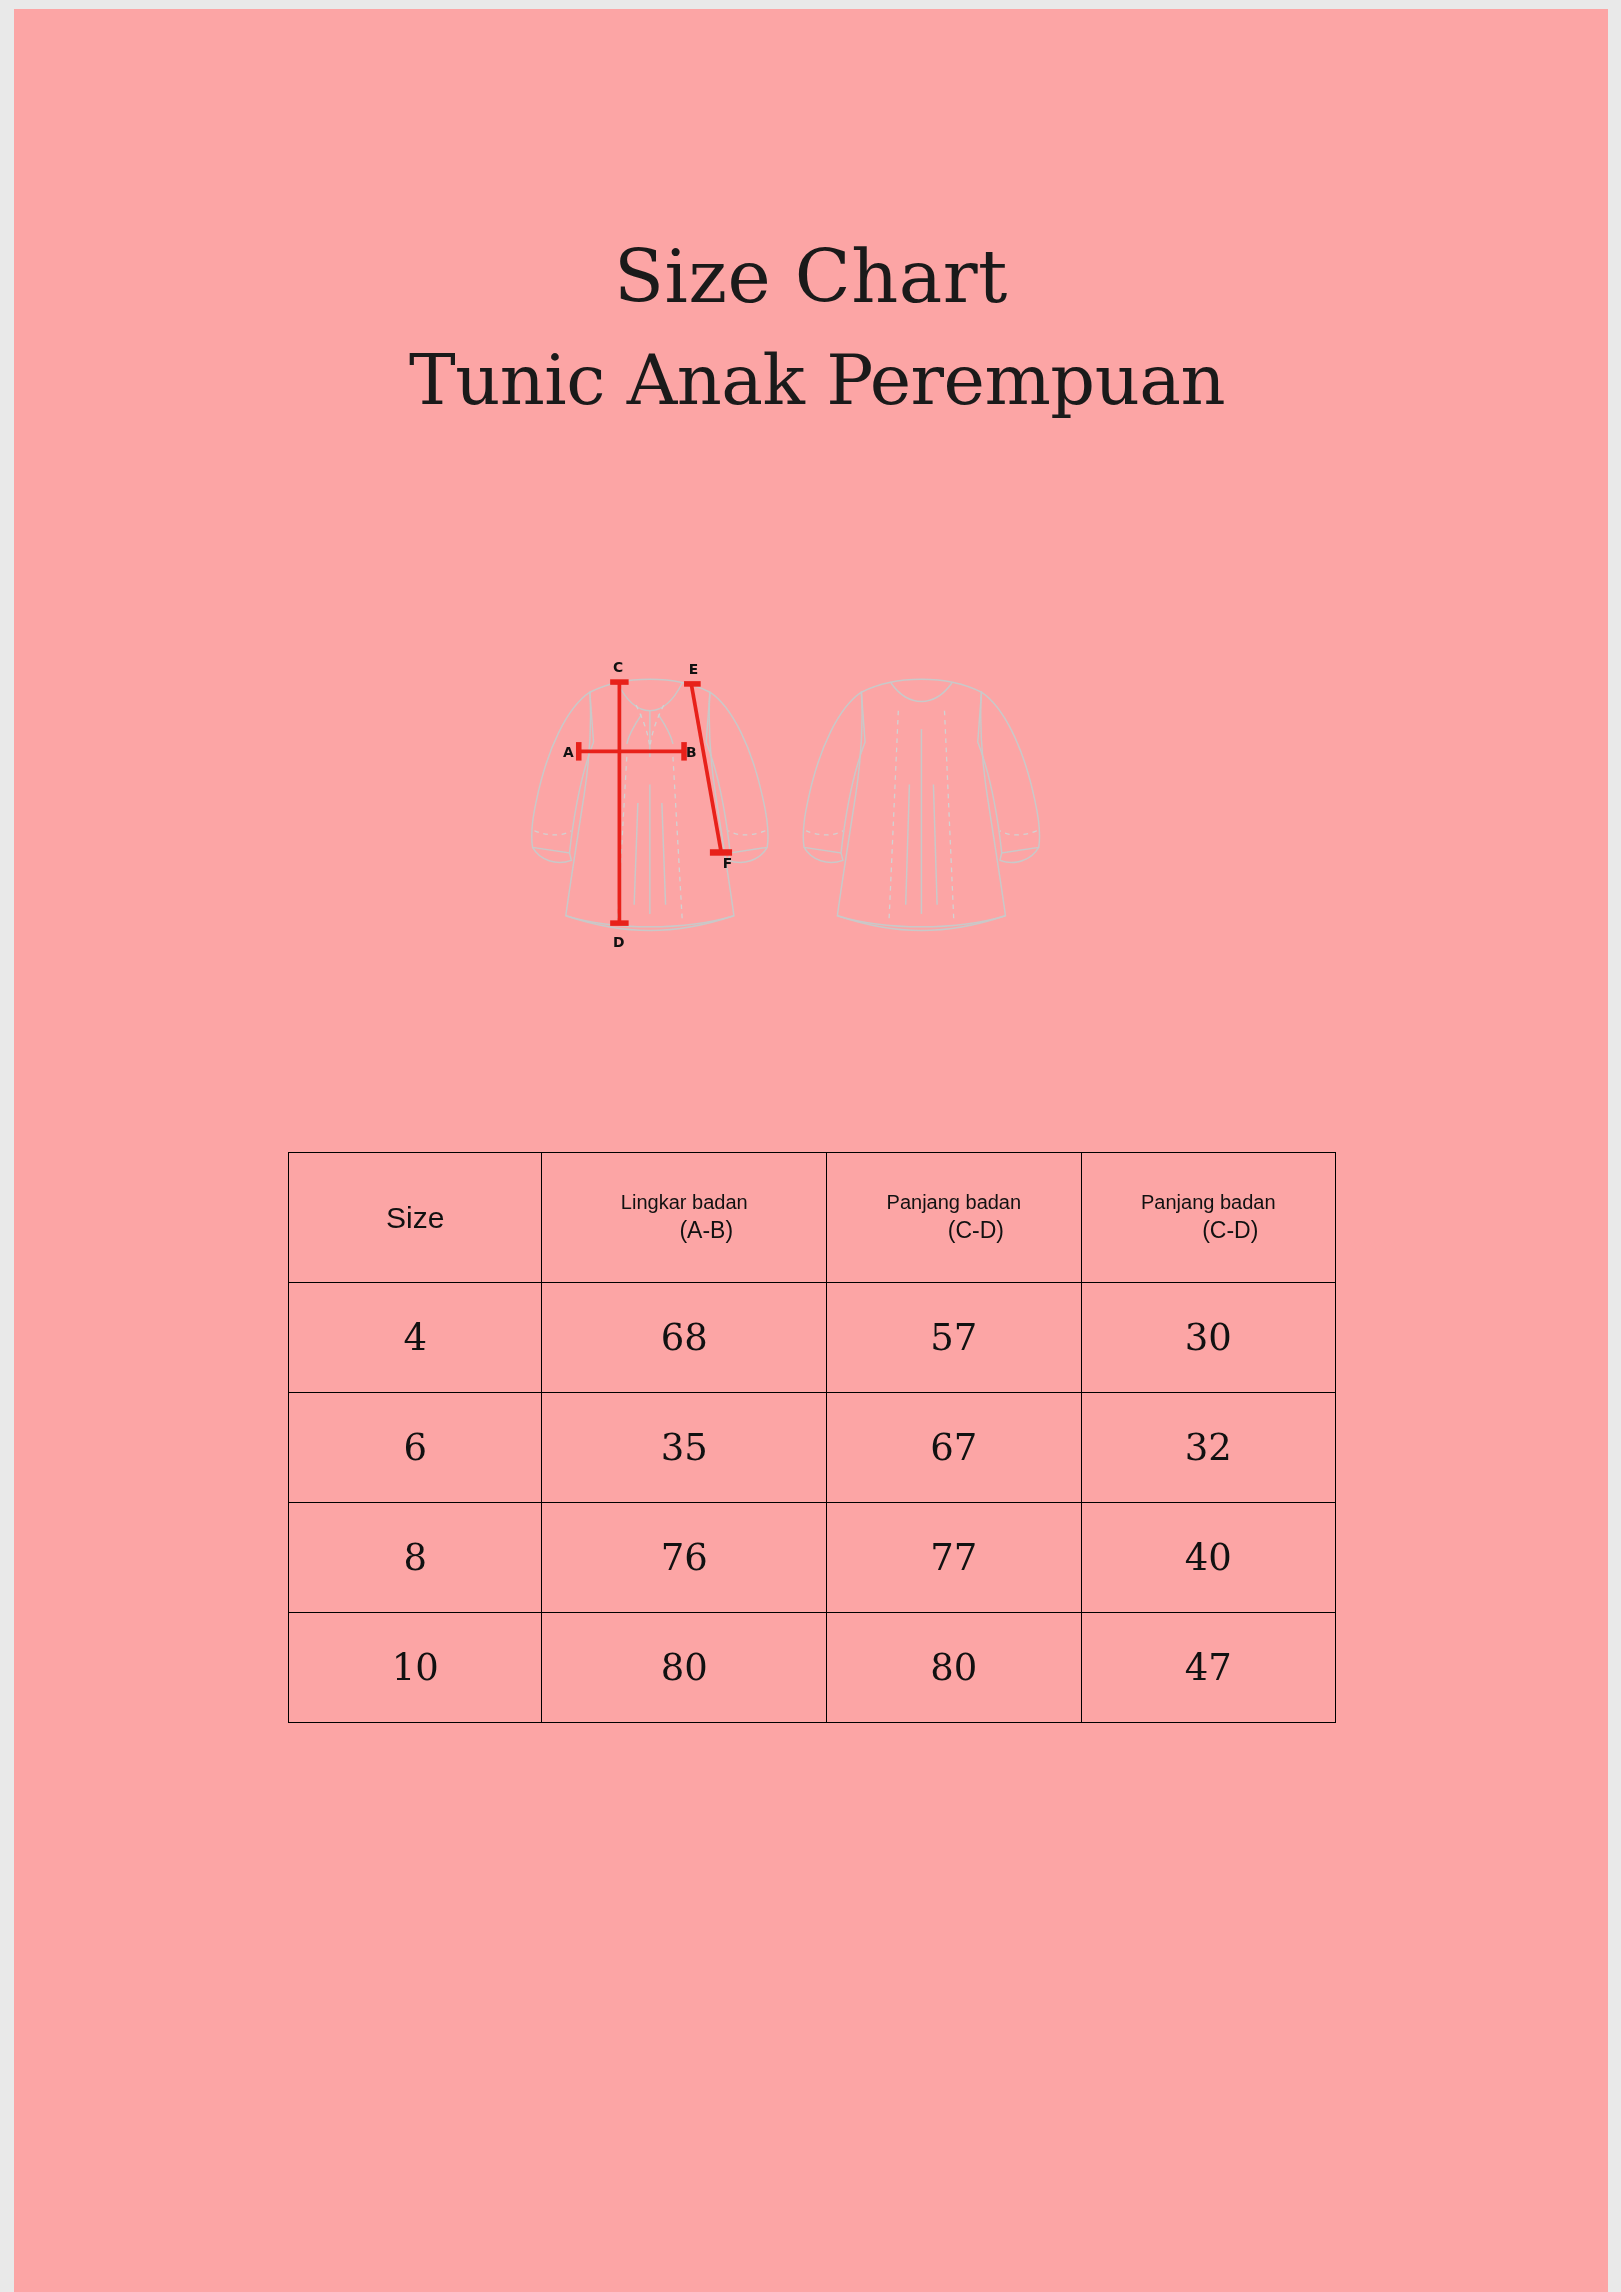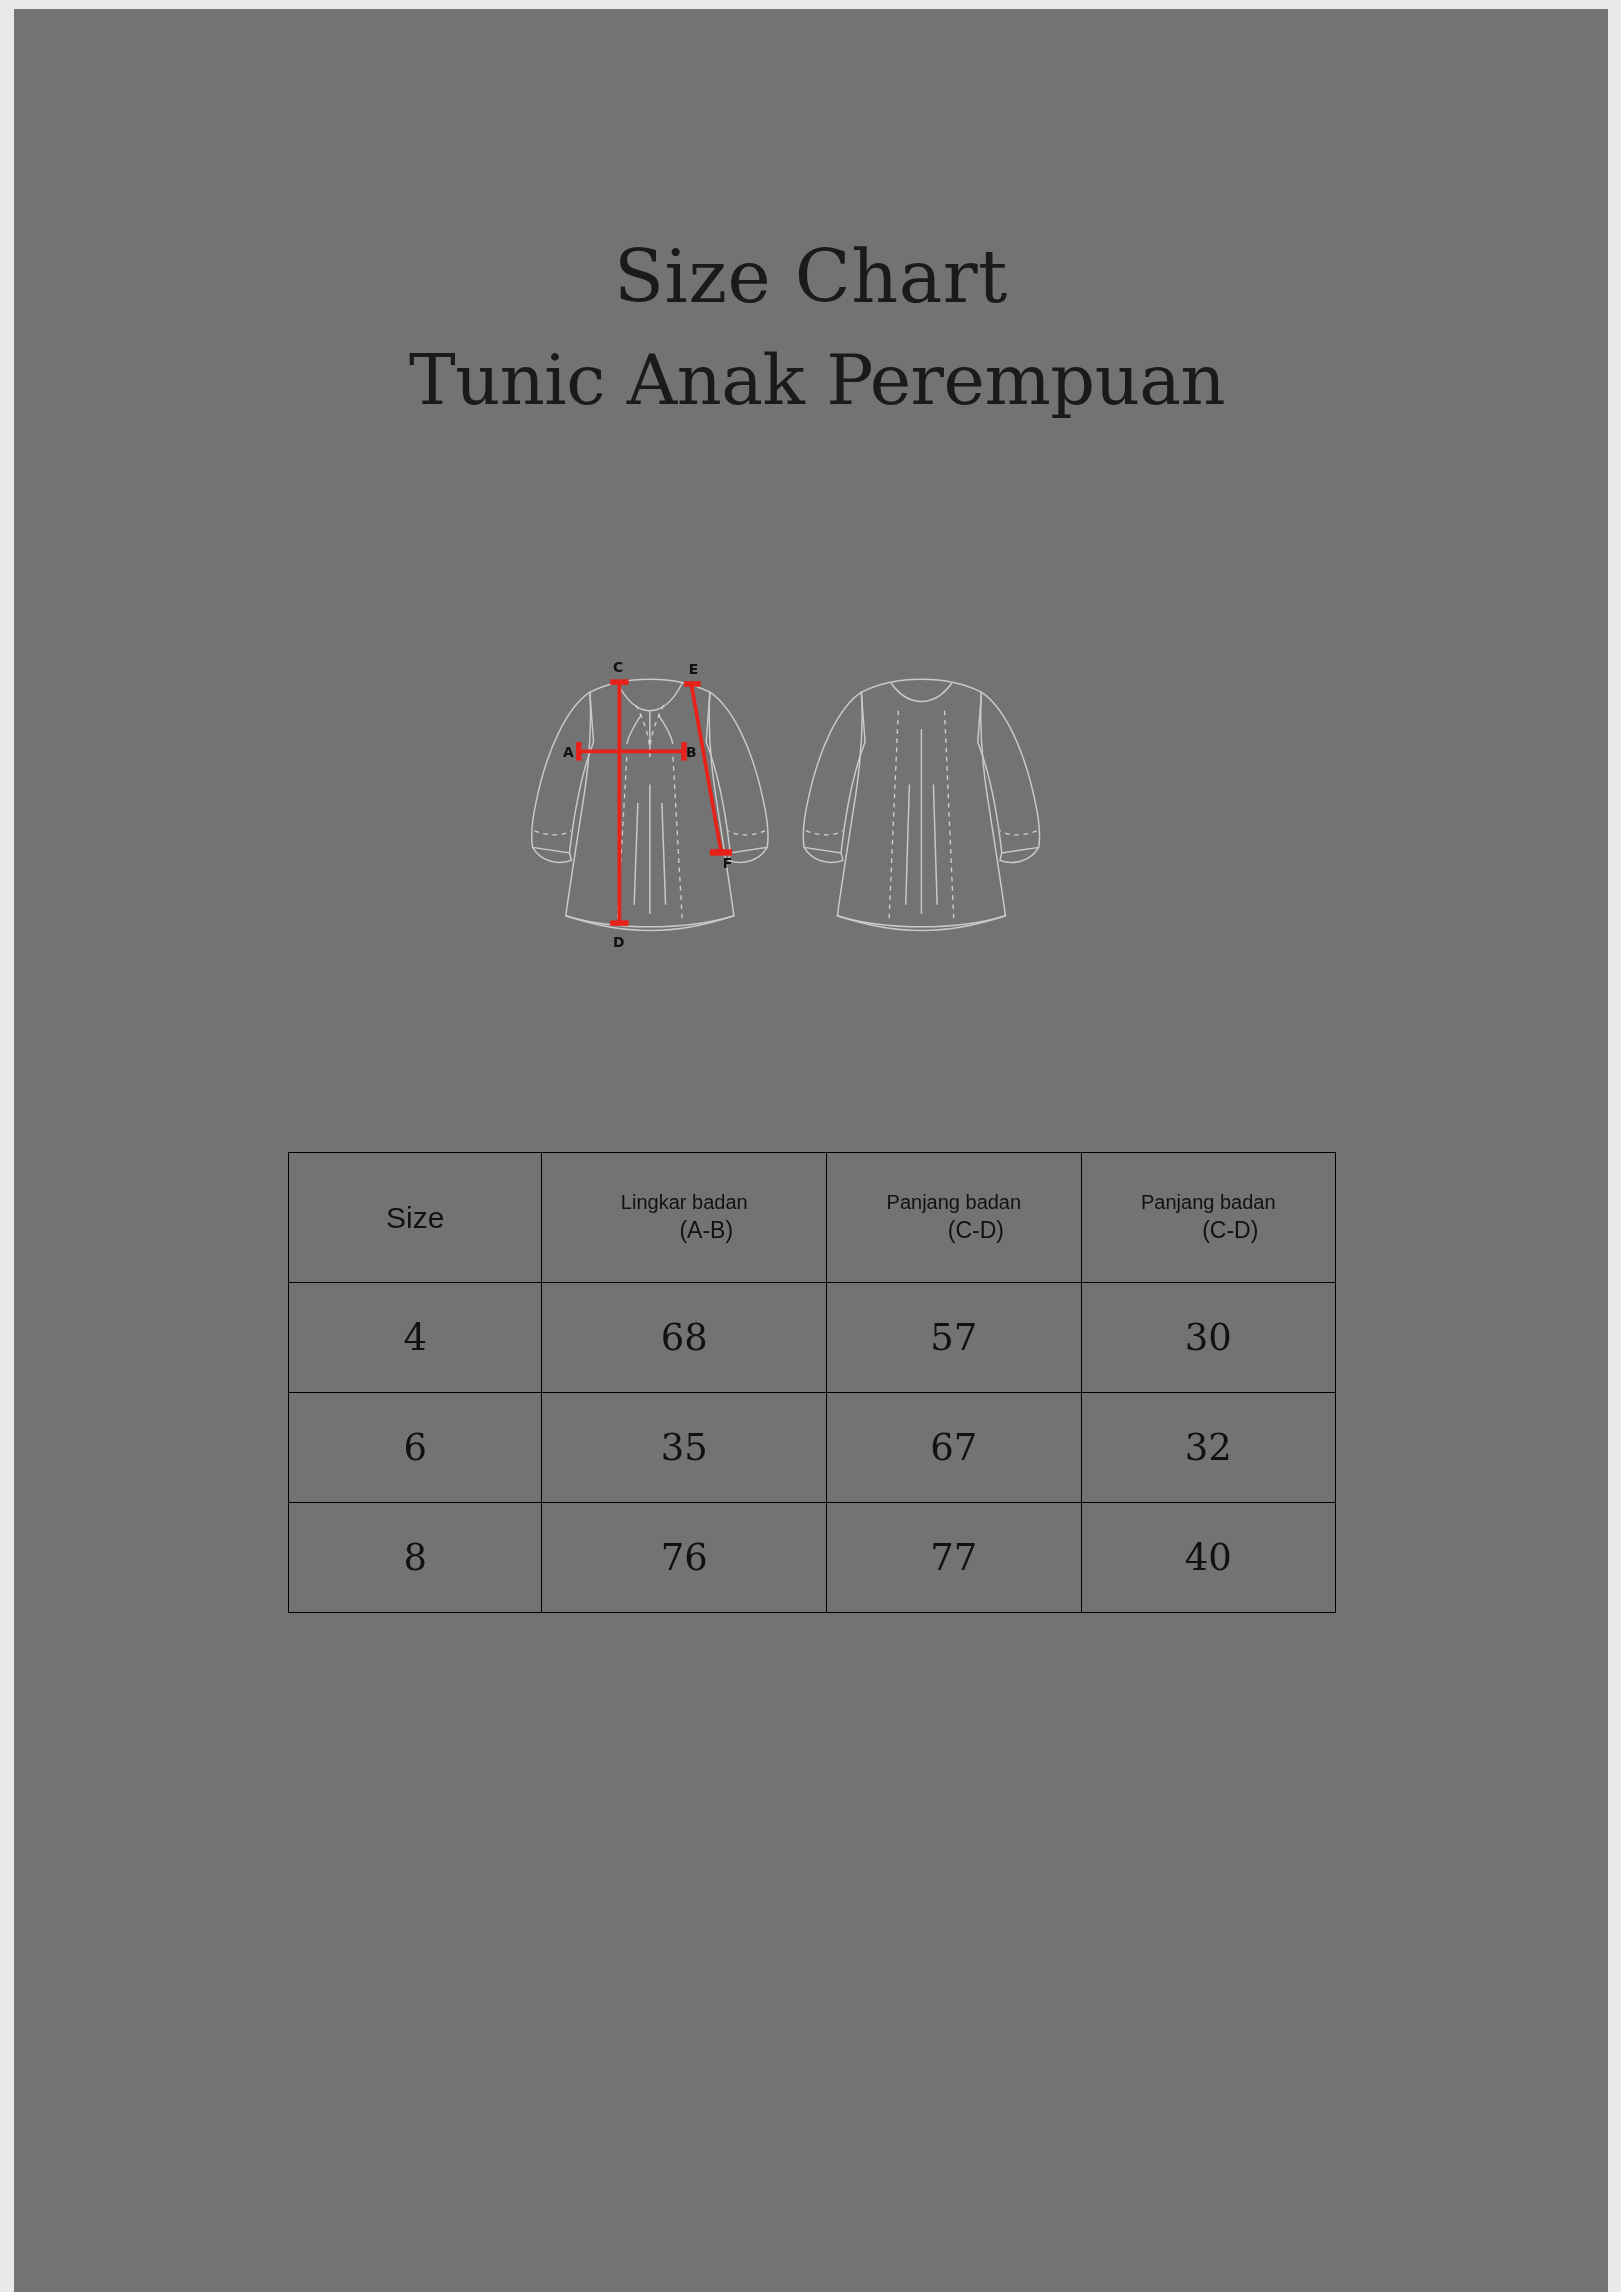--- a/index.html
+++ b/index.html
@@ -13,21 +13,21 @@
     font-family: "Liberation Serif", serif;
     display: flex;
     align-items: flex-start;
     justify-content: center;
   }
   .page {
     position: relative;
     width: 1594px;
     height: 2283px;
     margin-top: 9.2px;
-    background: #737373;
+    background: #fca5a5;
     box-sizing: border-box;
     overflow: hidden;
   }
 
   
   .title-block {
     position: absolute;
     top: 231px;
     left: 0;
     width: 100%;
@@ -243,18 +243,24 @@
           <td>35</td>
           <td>67</td>
           <td>32</td>
         </tr>
         <tr>
           <td>8</td>
           <td>76</td>
           <td>77</td>
           <td>40</td>
         </tr>
+        <tr>
+          <td>10</td>
+          <td>80</td>
+          <td>80</td>
+          <td>47</td>
+        </tr>
       </tbody>
     </table>
   </div>
 
 </div>
 
 
 </body></html>

